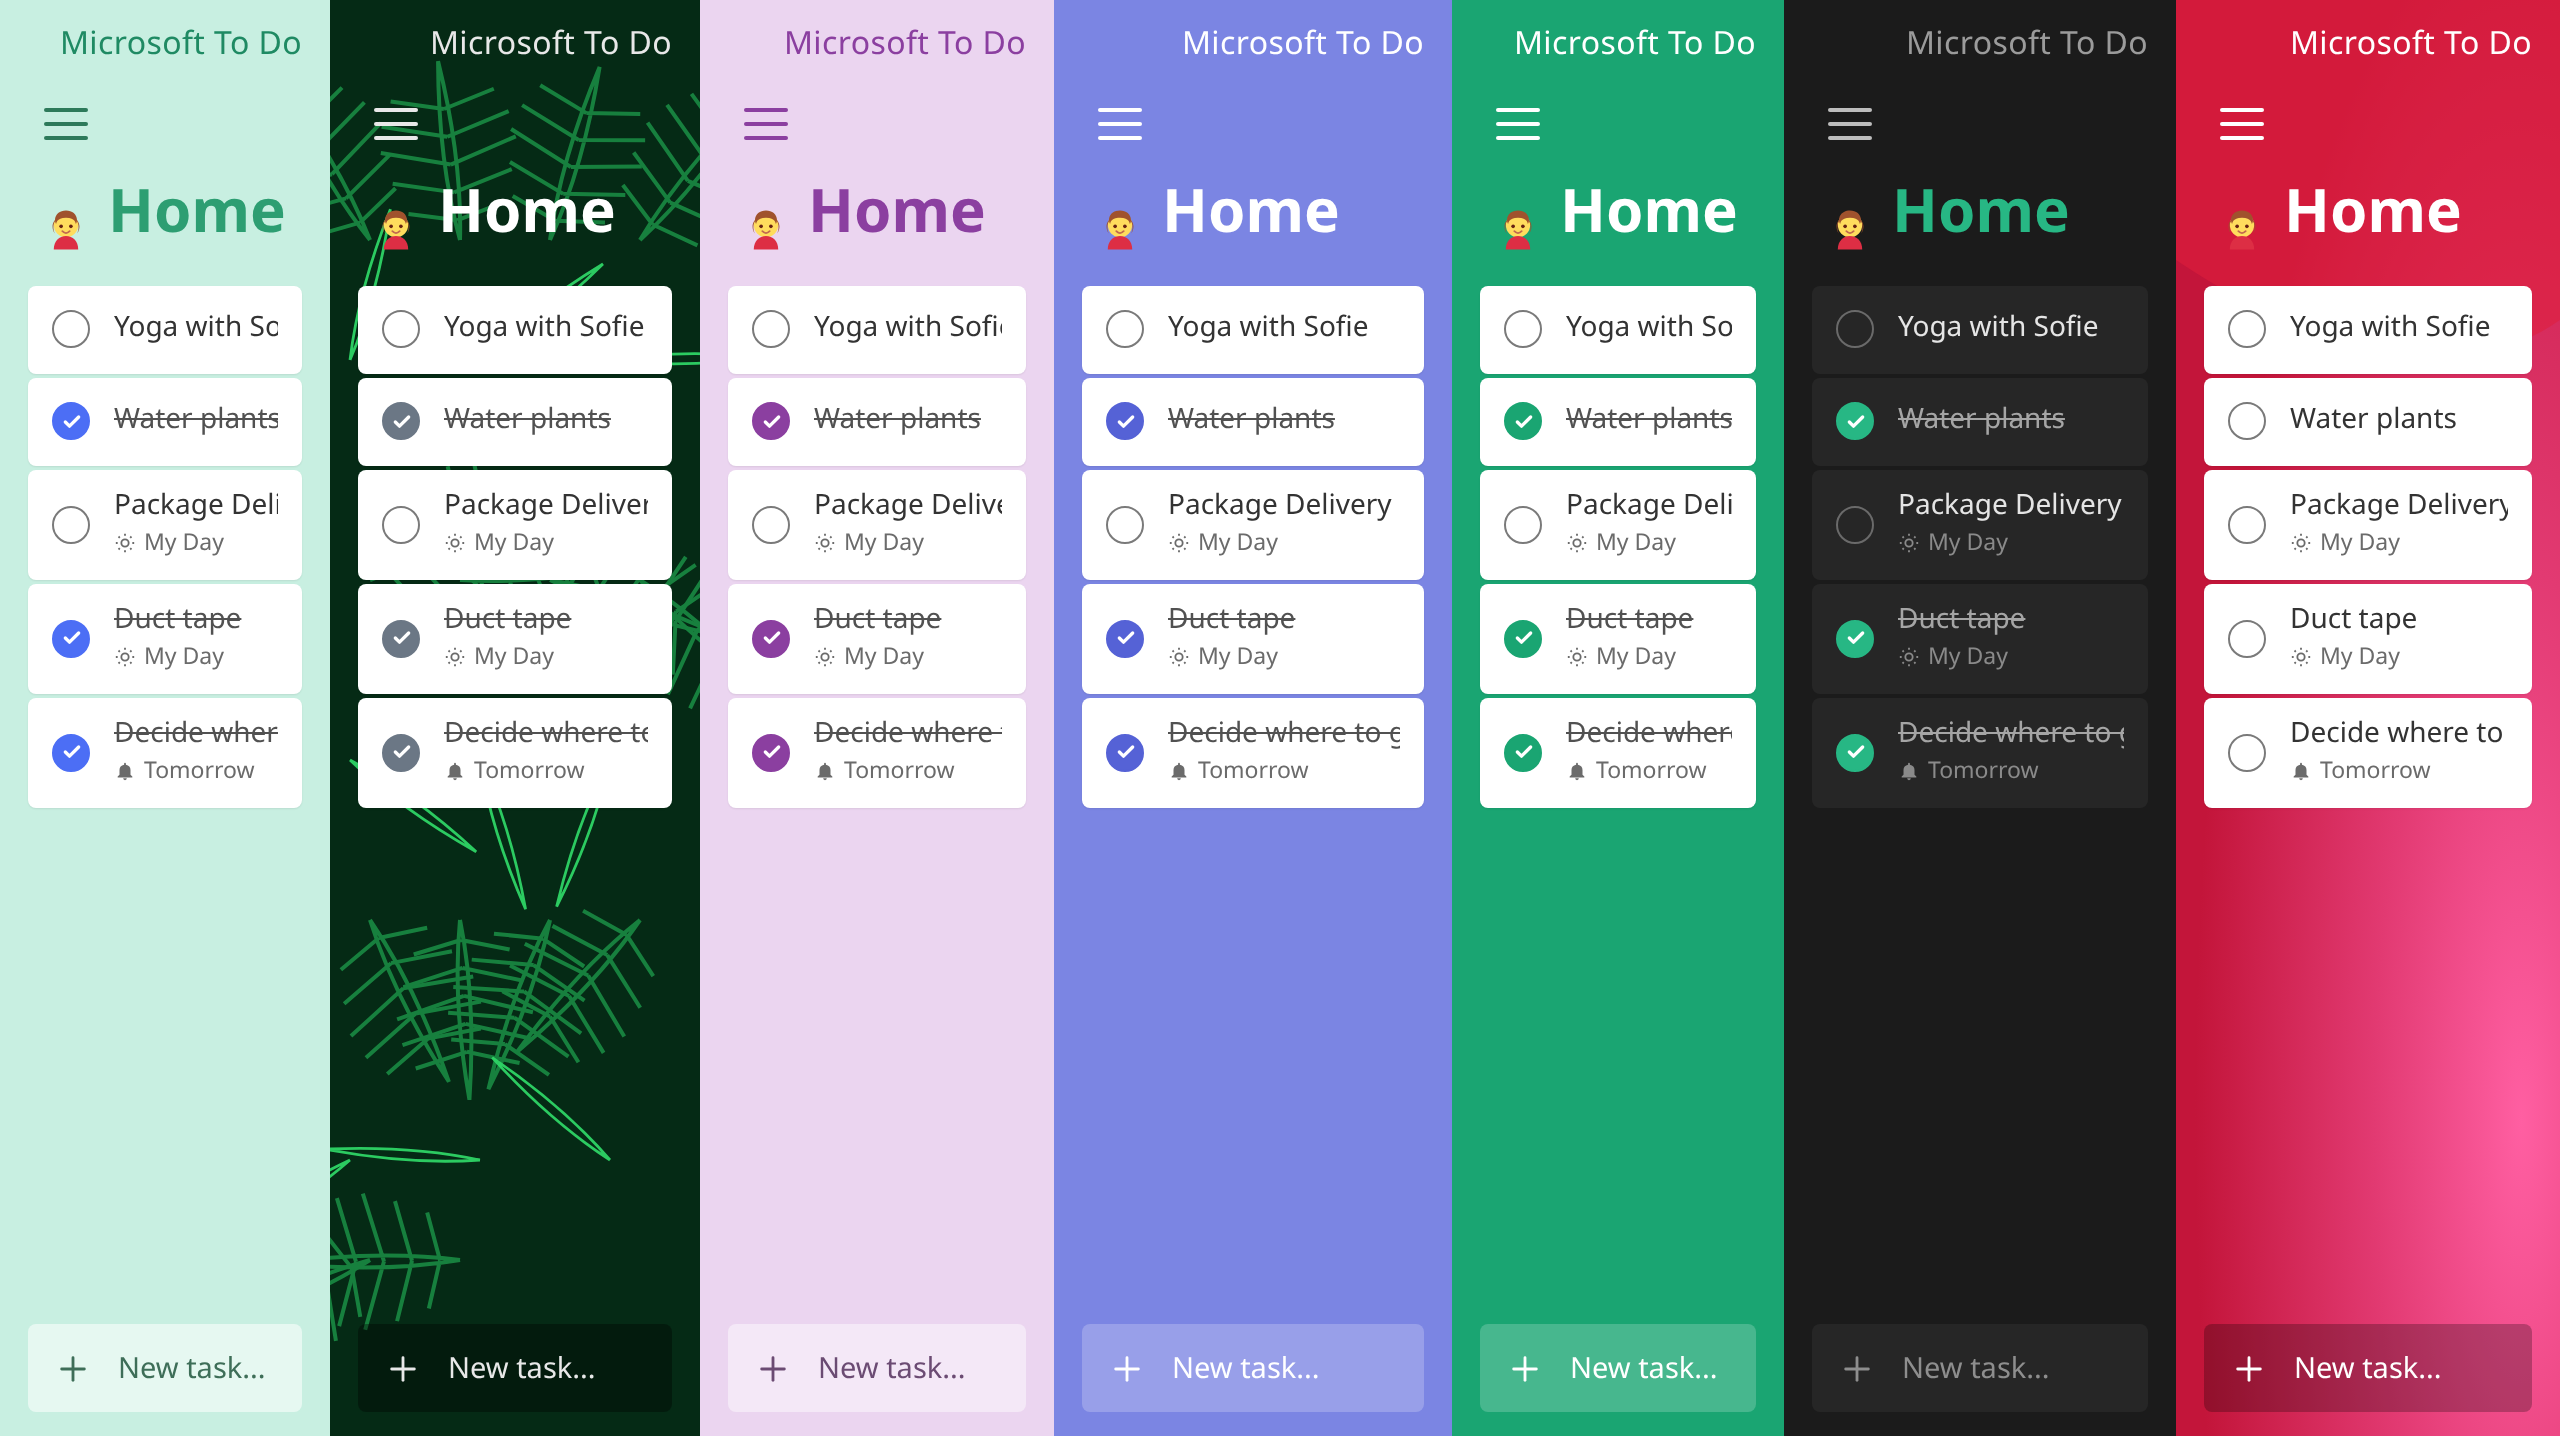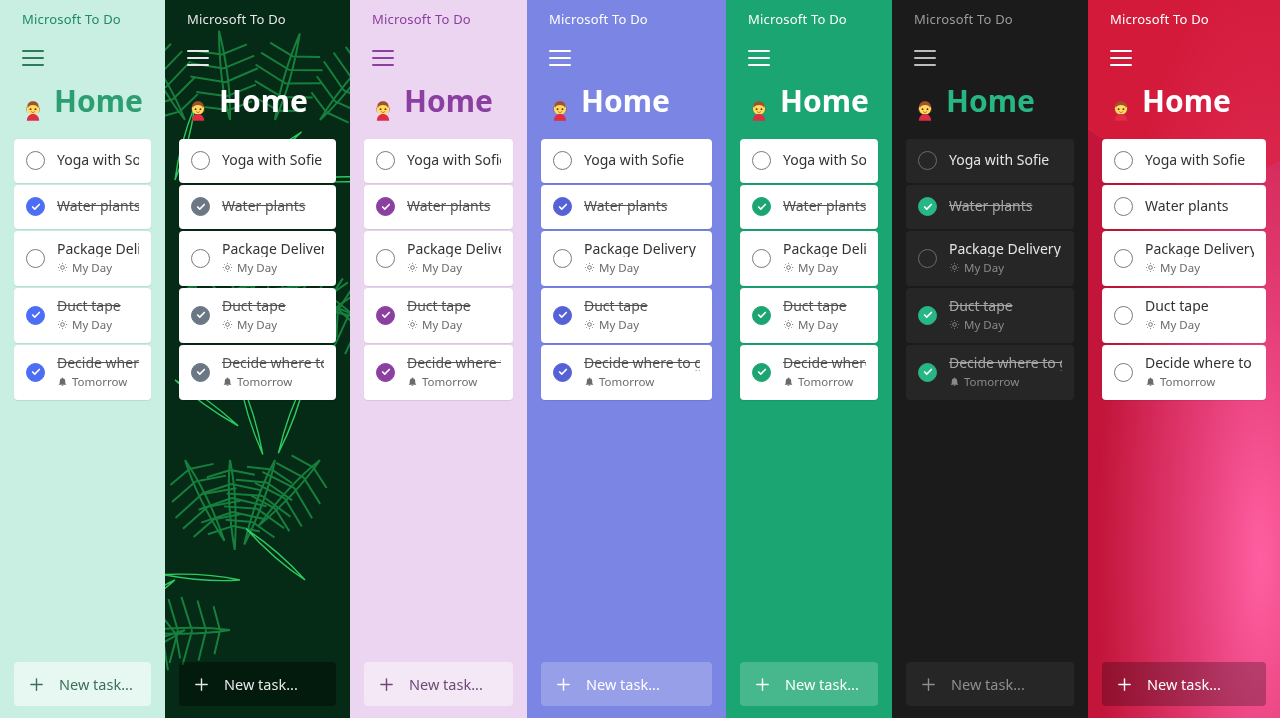--- a/index.html
+++ b/index.html
@@ -18,24 +18,25 @@
     height: 100%;
     overflow: hidden;
     display: flex;
     flex-direction: column;
     padding: 10px 14px 12px 22px;
   }
   .col .bg-tint { position:absolute; inset:0; z-index:0; }
   .col > *:not(.bg-tint) { position:relative; z-index:1; }
 
   .app-title {
-    font-size: 13px;
+    font-size: 16px;
     letter-spacing: 0.2px;
     font-weight: 400;
     white-space: nowrap;
+    text-align: right;
   }
   .hamburger {
     margin-top: 22px;
     width: 22px; height: 16px;
     display:flex; flex-direction:column; justify-content:space-between;
     cursor: pointer;
   }
   .hamburger span { display:block; height:2px; border-radius:1px; }
 
   .list-title {

